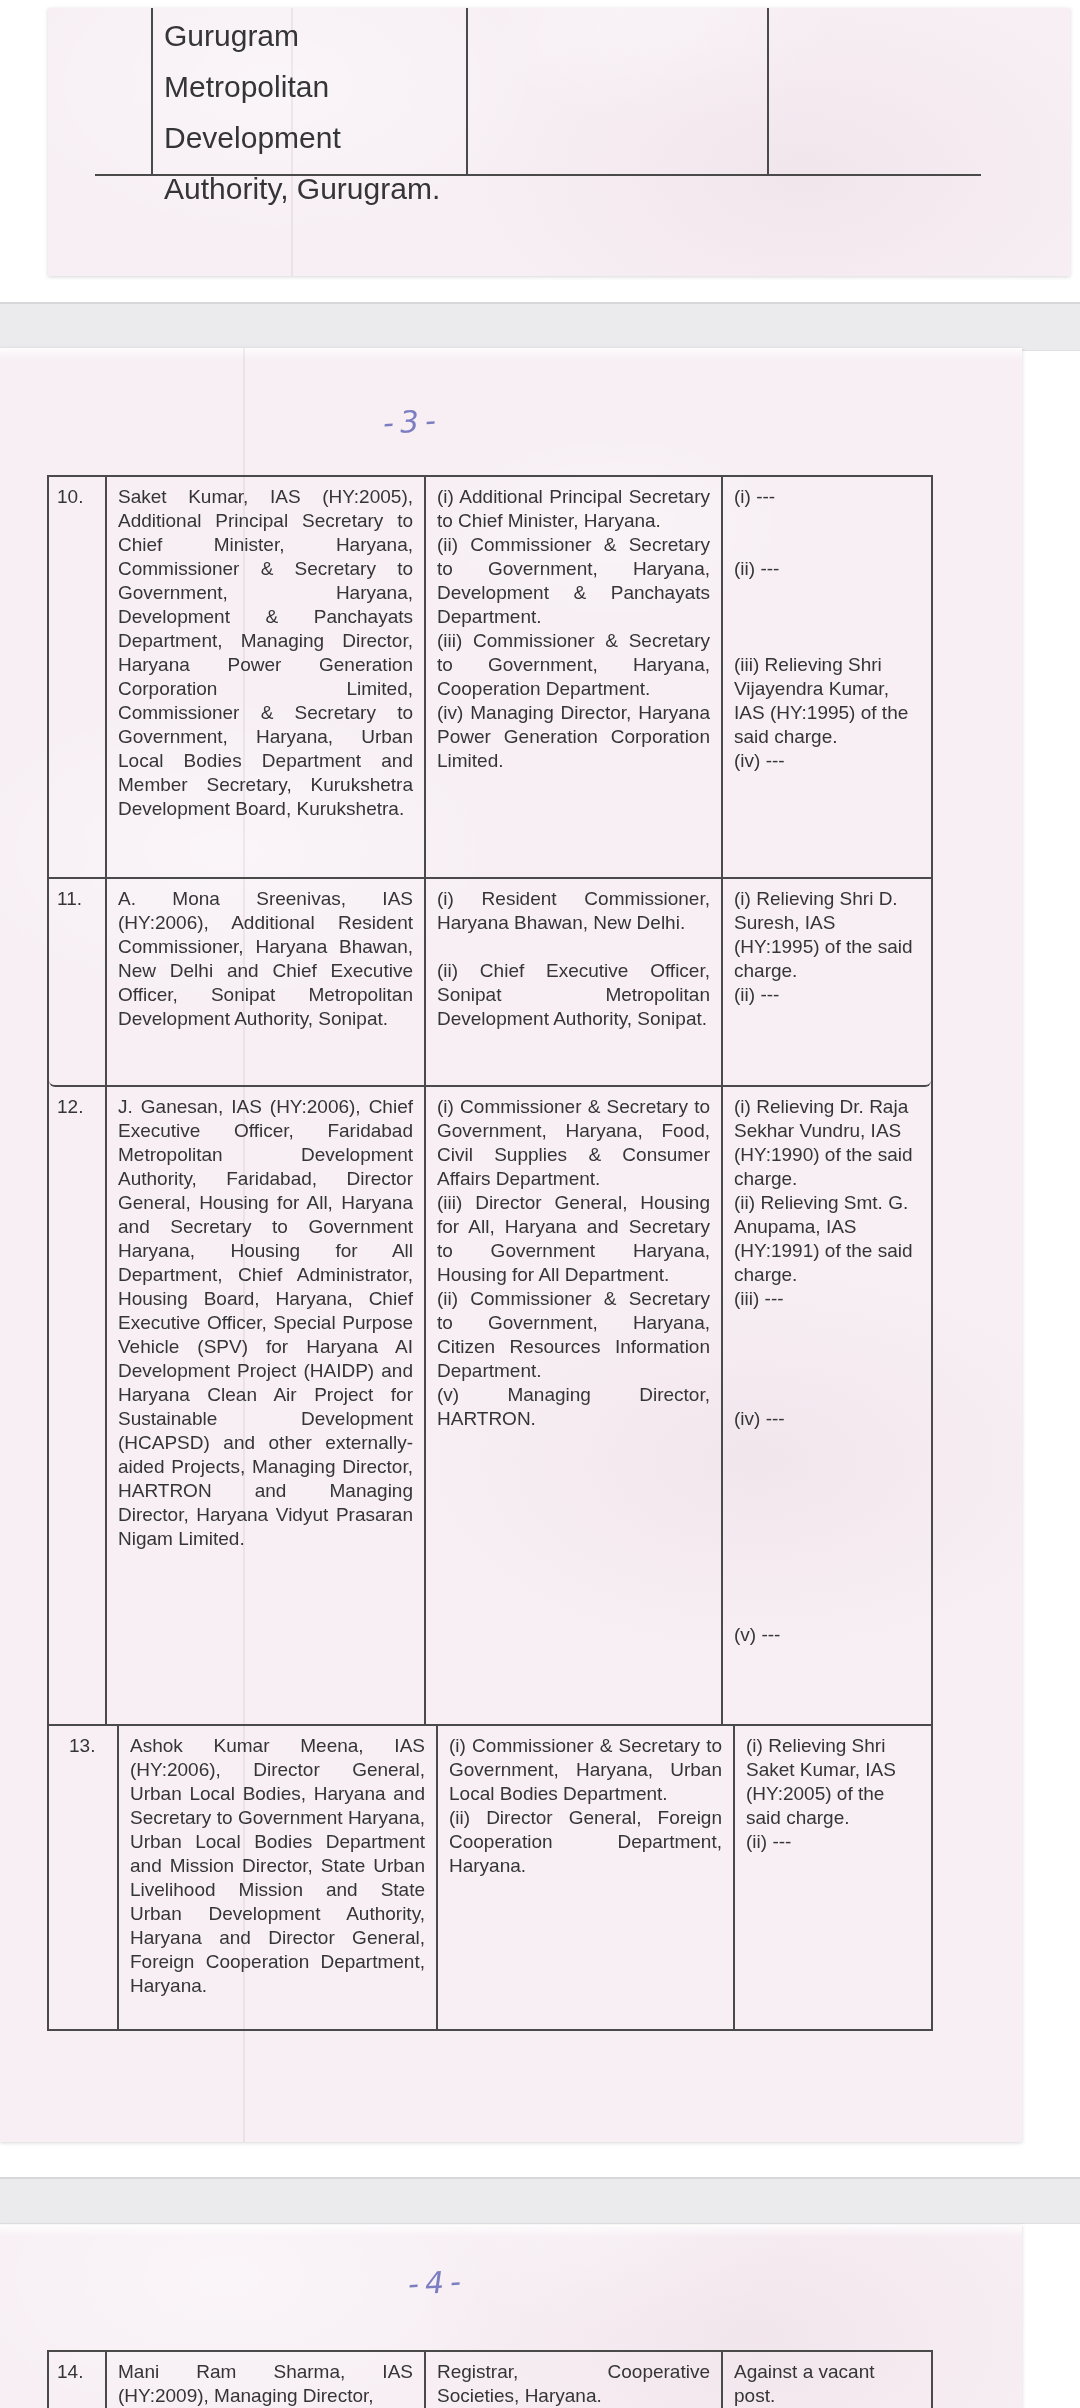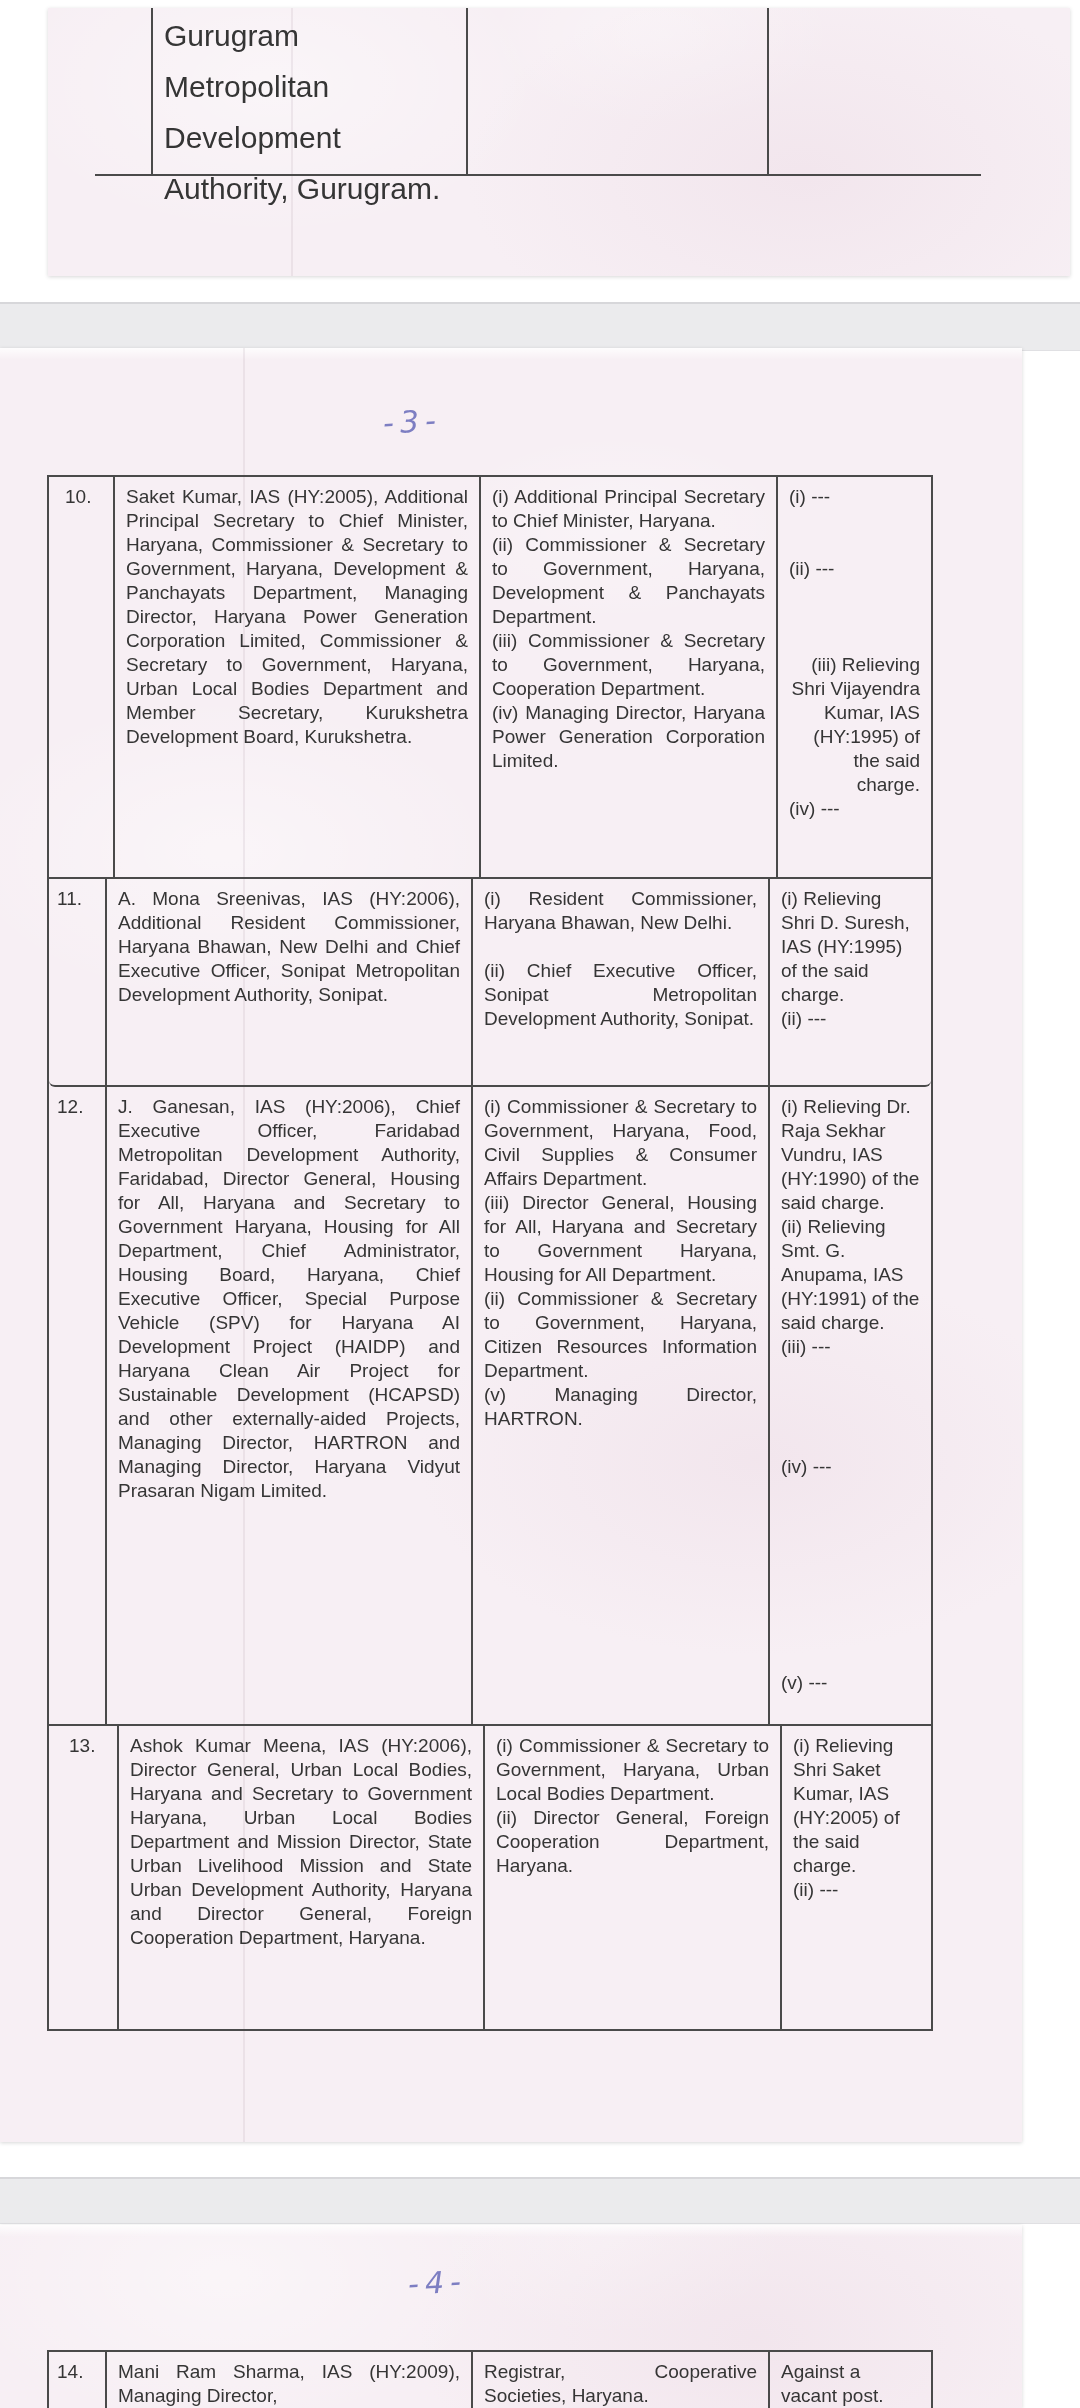--- a/index.html
+++ b/index.html
@@ -70,21 +70,21 @@
   .page4 .doc-table{top:125px;border-bottom:none;height:80px;}
 
   .t-row{display:flex;align-items:stretch;border-bottom:2px solid #4a4a4a;}
   .t-row:last-child{border-bottom:none;}
   .page3 .t-row:last-child{border-bottom:none;padding-left:12px;}
   .page2 .t-row{border-bottom:2px solid #4a4a4a;height:178px;}
 
   .cell{box-sizing:border-box;border-right:2px solid #4a4a4a;padding:8px 11px;}
   .cell:last-child{border-right:none;}
   .cell.num{width:58px;padding:8px 4px 8px 8px;}
-  .cell.c1{width:366px;text-align:justify;}
+  .cell.c1{width:319px;text-align:justify;}
   .cell.c2{width:297px;text-align:justify;}
   .cell.c3{flex:1;}
   .page2 .cell.c1{width:315px;padding-top:14px;}
   .page2 .cell.c2{width:301px;}
 
   .cell p{margin:0;}
   .cell.c2 p{text-align:justify;}
 </style>
 </head>
 <body>
@@ -106,37 +106,37 @@
         </div>
       </div>
   </section>
 
   <div class="page-gap gap1"></div>
 
   <section class="page page3 edge-top">
     <div class="crease"></div>
     <div class="hand-label">-3-</div>
     <div class="doc-table">
-        <div class="t-row" style="min-height: 400px; padding-left: 8px;">
+        <div class="t-row" style="min-height: 400px;">
           <div class="cell num">
             <p>10.</p>
           </div>
           <div class="cell c1">
             <p>Saket Kumar, IAS (HY:2005), Additional Principal Secretary to Chief Minister, Haryana, Commissioner &amp; Secretary to Government, Haryana, Development &amp; Panchayats Department, Managing Director, Haryana Power Generation Corporation Limited, Commissioner &amp; Secretary to Government, Haryana, Urban Local Bodies Department and Member Secretary, Kurukshetra Development Board, Kurukshetra.</p>
           </div>
           <div class="cell c2">
             <p>(i) Additional Principal Secretary to Chief Minister, Haryana.</p>
             <p>(ii) Commissioner &amp; Secretary to Government, Haryana, Development &amp; Panchayats Department.</p>
             <p>(iii) Commissioner &amp; Secretary to Government, Haryana, Cooperation Department.</p>
             <p>(iv) Managing Director, Haryana Power Generation Corporation Limited.</p>
           </div>
           <div class="cell c3">
             <p>(i) ---</p>
             <p style="margin-top: 48px;">(ii) ---</p>
-            <p style="margin-top: 72px; text-align: right;">(iii) Relieving Shri Vijayendra Kumar, IAS (HY:1995) of the said charge.</p>
+            <p style="margin-top: 72px;">(iii) Relieving Shri Vijayendra Kumar, IAS (HY:1995) of the said charge.</p>
             <p>(iv) ---</p>
           </div>
         </div>
         <div class="t-row" style="min-height: 206px; border-radius: 6px;">
           <div class="cell num">
             <p>11.</p>
           </div>
           <div class="cell c1">
             <p>A. Mona Sreenivas, IAS (HY:2006), Additional Resident Commissioner, Haryana Bhawan, New Delhi and Chief Executive Officer, Sonipat Metropolitan Development Authority, Sonipat.</p>
           </div>

